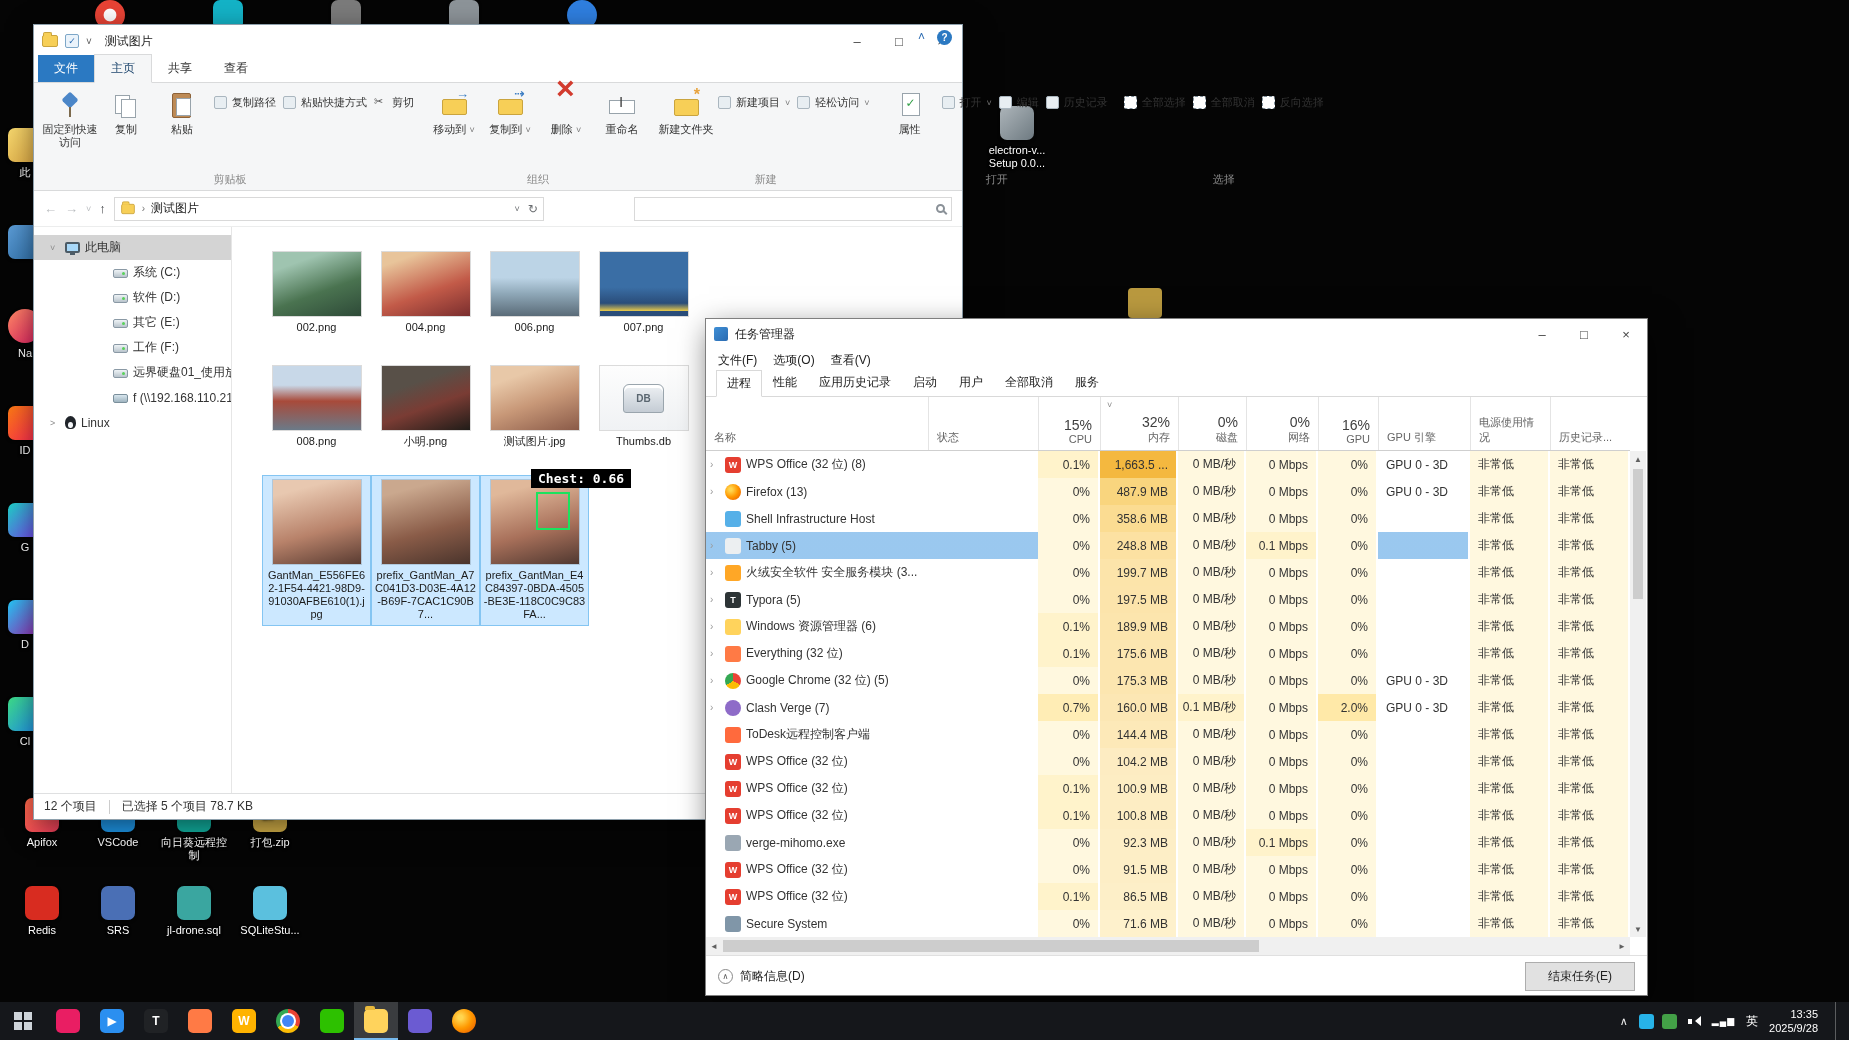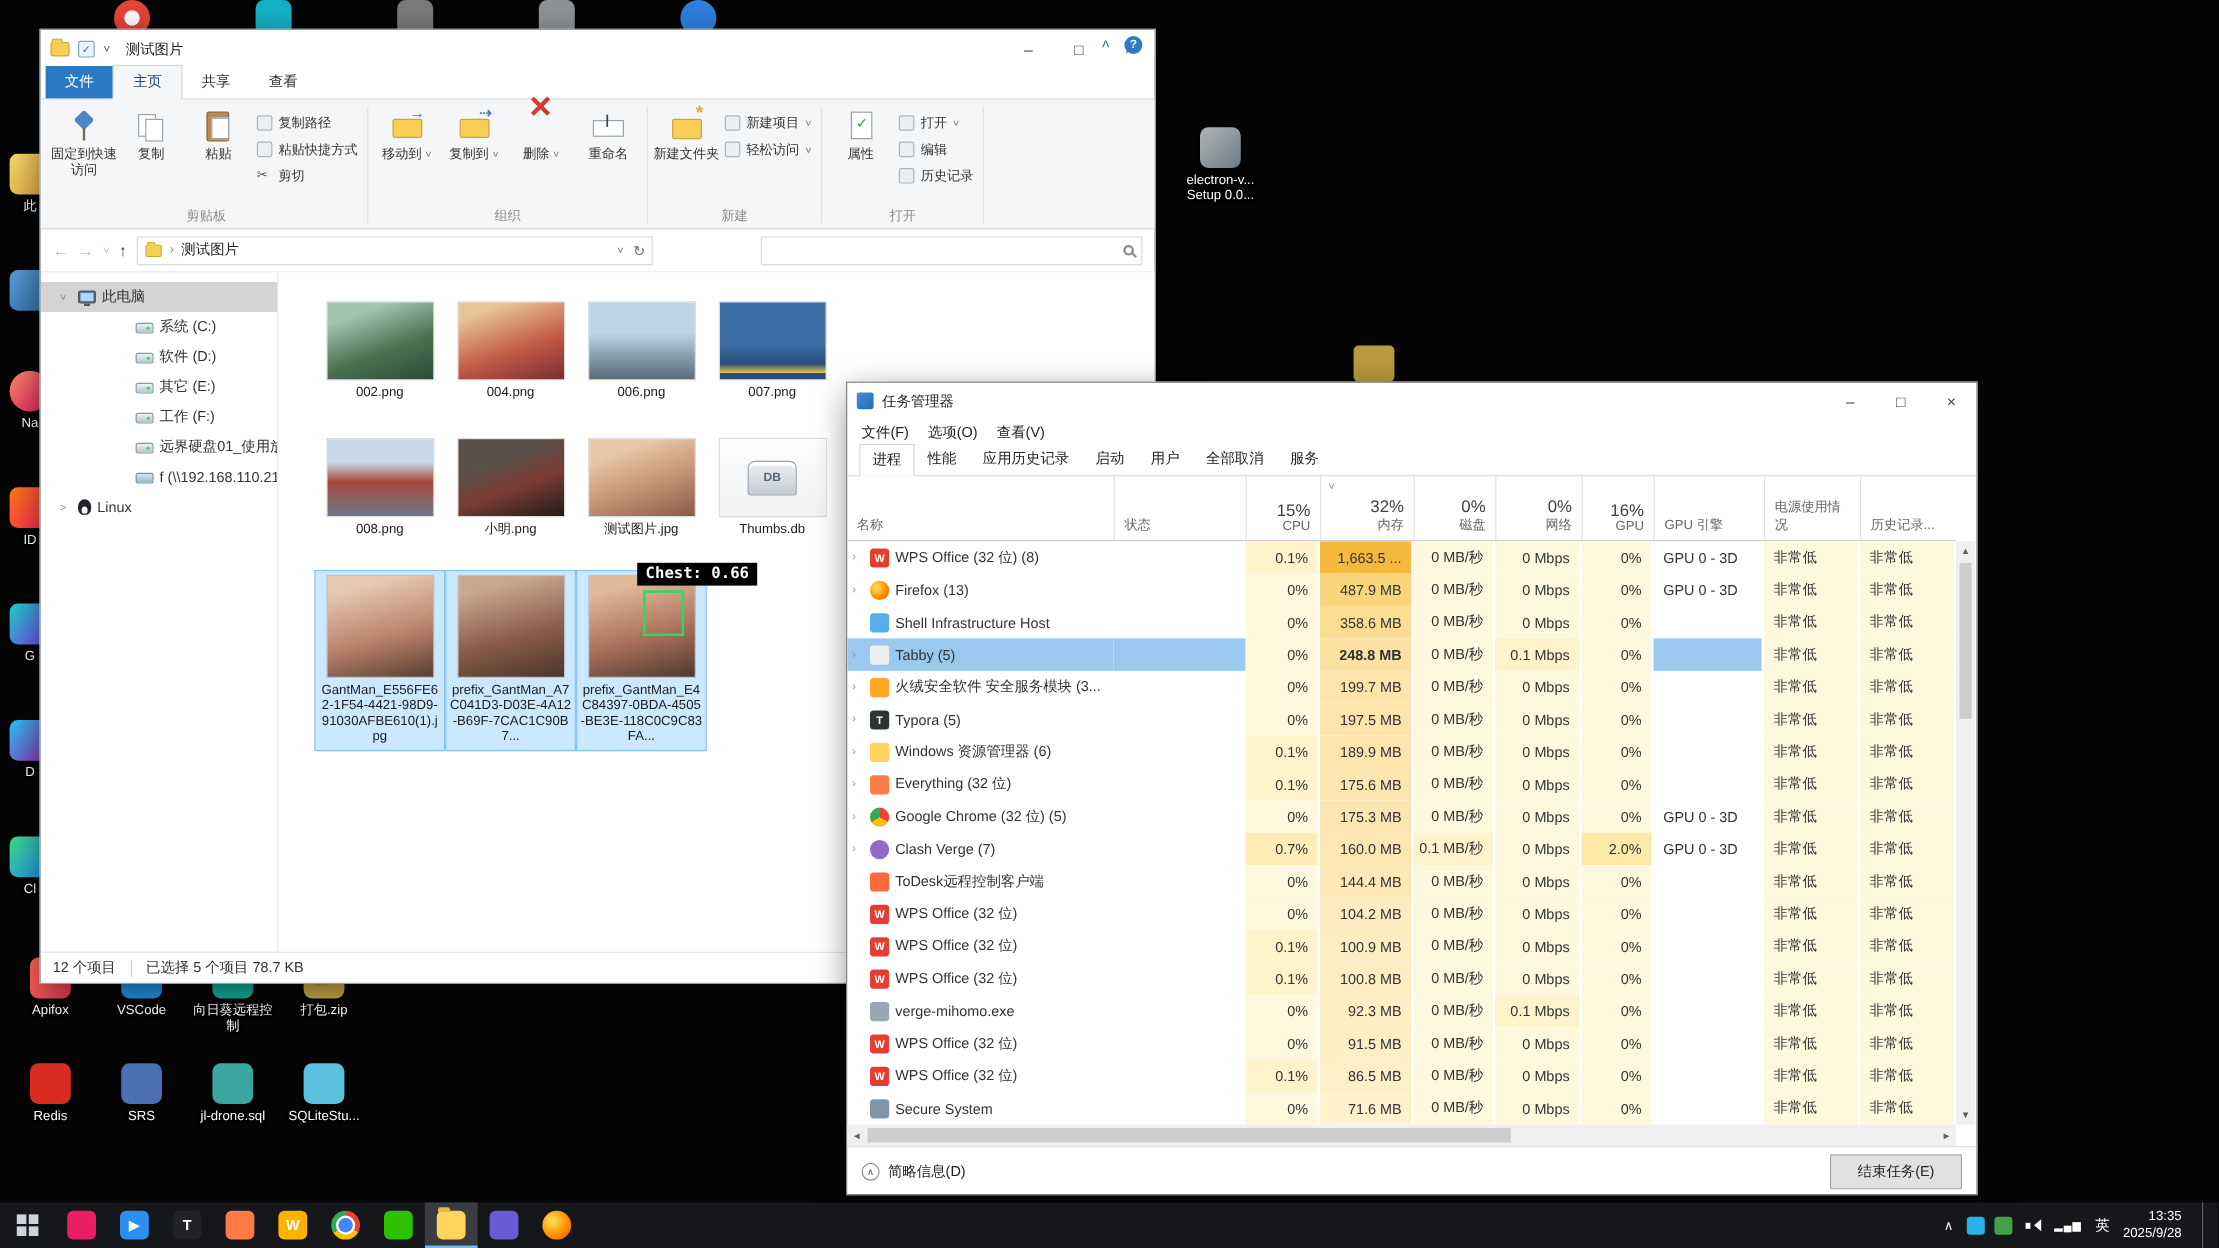--- a/index.html
+++ b/index.html
@@ -38,21 +38,21 @@
 .x-tab.active{background:#f5f6f7;border:1px solid #d9dadb;border-bottom-color:#f5f6f7;margin-bottom:-1px;color:#1e466e}
 .tabs-right{position:absolute;right:10px;top:5px;display:flex;gap:12px;color:#2b6bb1;font-size:12px}
 .help-circ{width:15px;height:15px;border-radius:50%;background:#2b79c2;color:#fff;display:flex;align-items:center;justify-content:center;font-size:10px;font-weight:bold}
 
 .x-ribbon{height:108px;background:#f5f6f7;border-bottom:1px solid #d9dadb;display:flex;padding:2px 4px 0;flex:none}
 .rgroup{display:flex;flex-direction:column;padding:0 4px}
 .ritems{flex:1;display:flex;align-items:flex-start}
 .rglabel{text-align:center;font-size:11px;color:#8a8a8a;padding:1px 0 3px}
 .rsep{width:1px;background:#e2e3e4;margin:4px 0}
 .rbig{width:56px;display:flex;flex-direction:column;align-items:center;padding-top:5px;gap:3px;font-size:11px;color:#333;text-align:center;line-height:13px}
-.rsmallcol{display:flex;flex-direction:column;gap:7px;padding:10px 4px 0}
+.rsmallcol{display:flex;gap:7px;padding:10px 4px 0}
 .rsmall{display:flex;align-items:center;gap:5px;font-size:11px;color:#333;white-space:nowrap}
 .rcaret{color:#777;font-size:9px}
 .ri{width:30px;height:30px;position:relative;flex:none}
 .ri-pin::before{content:"";position:absolute;left:9px;top:4px;width:12px;height:12px;background:#4b86c8;border-radius:2px;transform:rotate(45deg)}
 .ri-pin::after{content:"";position:absolute;left:14px;top:17px;width:2px;height:10px;background:#7c6a4d}
 .ri-copy::before{content:"";position:absolute;left:4px;top:5px;width:13px;height:17px;background:#fff;border:1px solid #98a3ab}
 .ri-copy::after{content:"";position:absolute;left:10px;top:9px;width:13px;height:17px;background:#fff;border:1px solid #98a3ab}
 .ri-paste::before{content:"";position:absolute;left:5px;top:3px;width:17px;height:23px;background:#bd8a55;border:1px solid #8d6238;border-radius:2px}
 .ri-paste::after{content:"";position:absolute;left:9px;top:8px;width:13px;height:16px;background:#fff;border:1px solid #98a3ab}
 .ri-x::before{content:"×";position:absolute;left:5px;top:-8px;font-size:32px;color:#d23b2e;font-weight:bold}
@@ -435,20 +435,39 @@
             </div>
           <div class="rsmall">
               <span class="rs"></span>
               <span>历史记录</span>
             </div>
         </div>
       </div>
       <div class="rglabel">打开</div>
     </div>
     <div class="rsep"></div>
+    <div class="rgroup">
+      <div class="ritems">
+        <div class="rsmallcol">
+          <div class="rsmall">
+              <span class="rs sel"></span>
+              <span>全部选择</span>
+            </div>
+          <div class="rsmall">
+              <span class="rs sel"></span>
+              <span>全部取消</span>
+            </div>
+          <div class="rsmall">
+              <span class="rs sel"></span>
+              <span>反向选择</span>
+            </div>
+        </div>
+      </div>
+      <div class="rglabel">选择</div>
+    </div>
   </div>
 
   <div class="navbar">
     <span class="nav-arrow">←</span>
     <span class="nav-arrow">→</span>
     <span class="nav-arrow" style="font-size:9px">˅</span>
     <span class="nav-arrow dark">↑</span>
     <div class="addr">
       <span class="mini-folder" style="transform:scale(.85)"></span>
       <span class="dim">›</span>
@@ -799,21 +818,21 @@
             <span></span>
           </span>
           <span>Tabby (5)</span>
         </div>
         <div class="cell status">
           <span></span>
         </div>
         <div class="cell" style="background: rgb(255, 248, 223);">
           <span>0%</span>
         </div>
-        <div class="cell" style="background: rgb(252, 225, 162); font-weight: bold;">
+        <div class="cell" style="background: rgb(252, 225, 162);">
           <span>248.8 MB</span>
         </div>
         <div class="cell" style="background: rgb(255, 248, 223);">
           <span>0 MB/秒</span>
         </div>
         <div class="cell" style="background: rgb(255, 243, 203);">
           <span>0.1 Mbps</span>
         </div>
         <div class="cell" style="background: rgb(255, 248, 223);">
           <span>0%</span>

